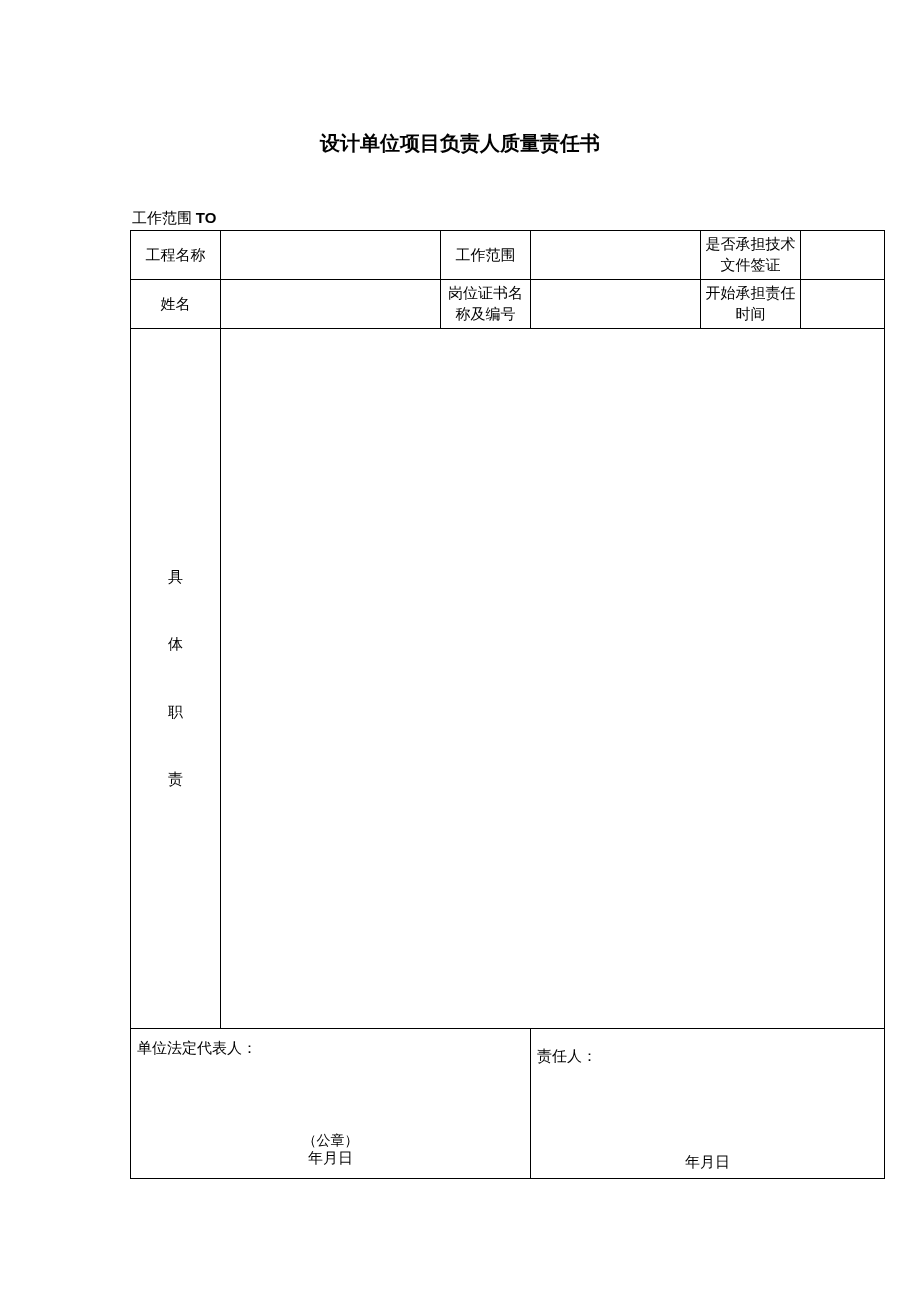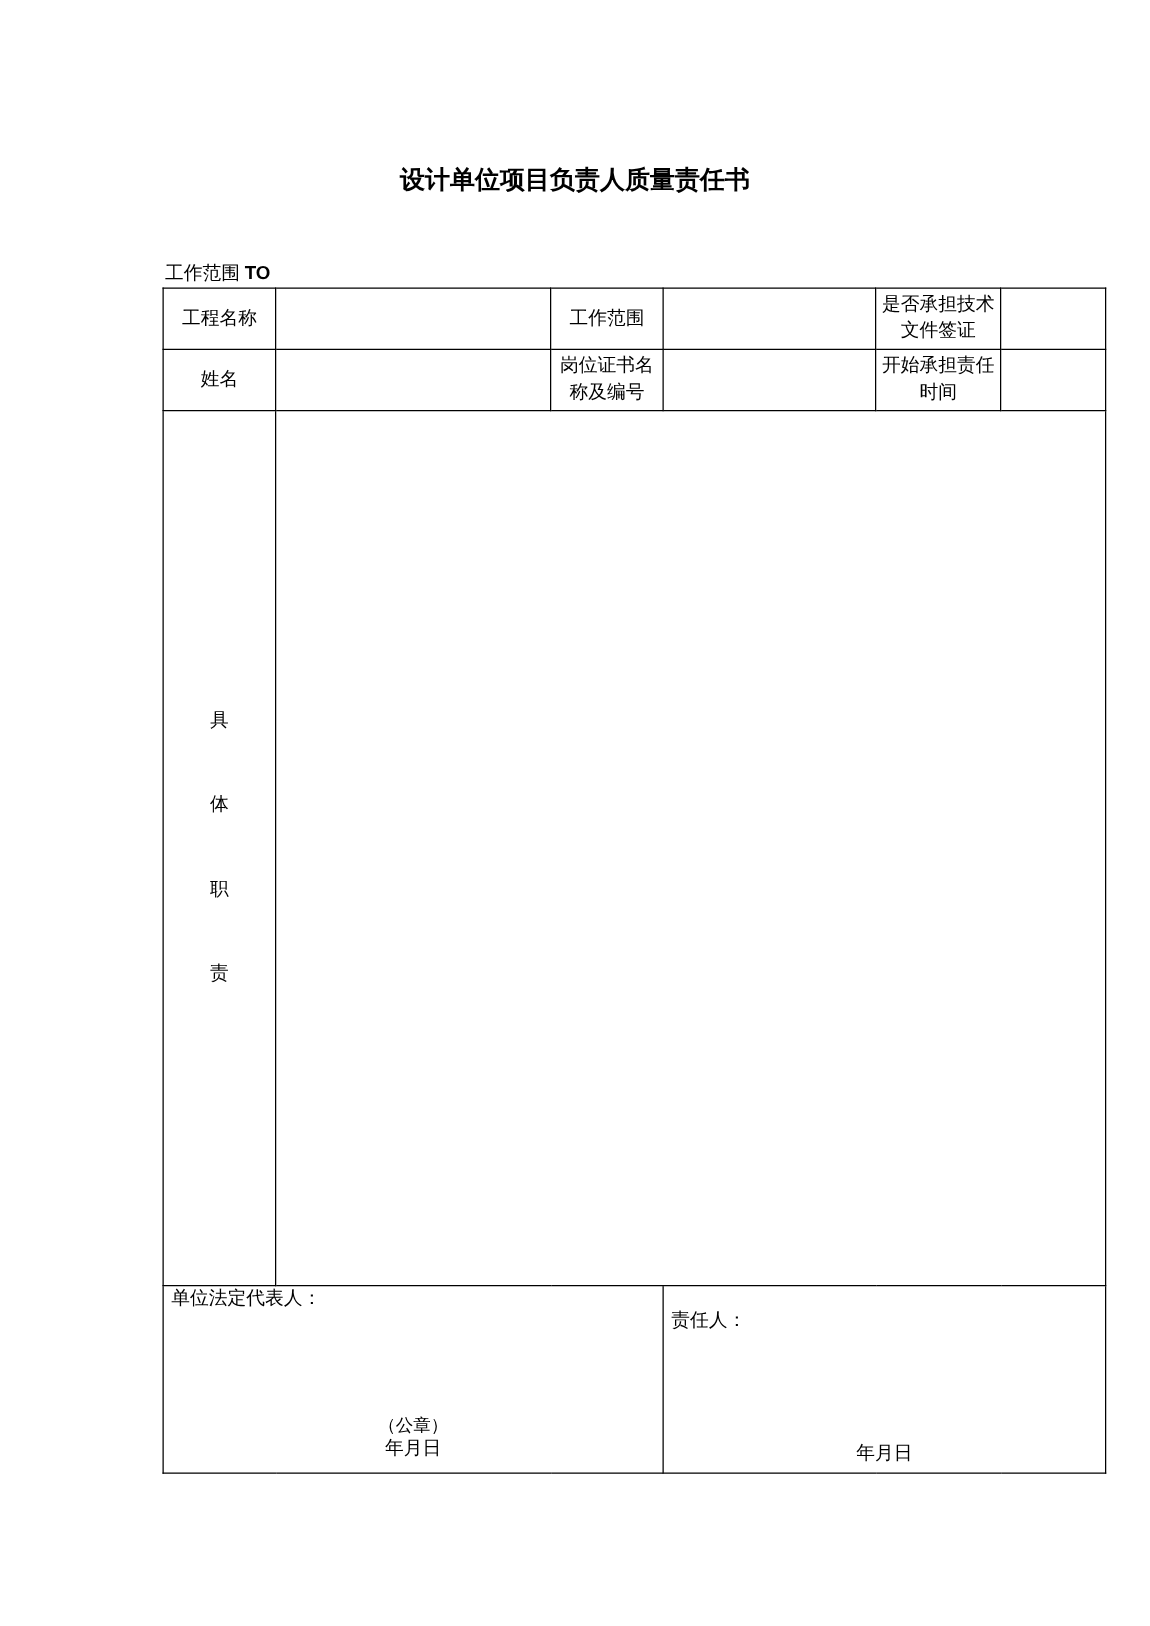--- a/index.html
+++ b/index.html
@@ -75,21 +75,21 @@
     .duties-label-inner {
       font-size: 15px;
       line-height: 4.5;
       letter-spacing: 0;
     }
     .duties-content {
       height: 700px;
     }
     .sig-left {
       vertical-align: top;
-      padding: 0 8px 4px 6px;
+      padding: 10px 8px 4px 6px;
       height: 150px;
       position: relative;
     }
     .sig-right {
       vertical-align: top;
       padding: 18px 8px 4px 6px;
       position: relative;
     }
     .sig-legal {
       font-size: 15px;

